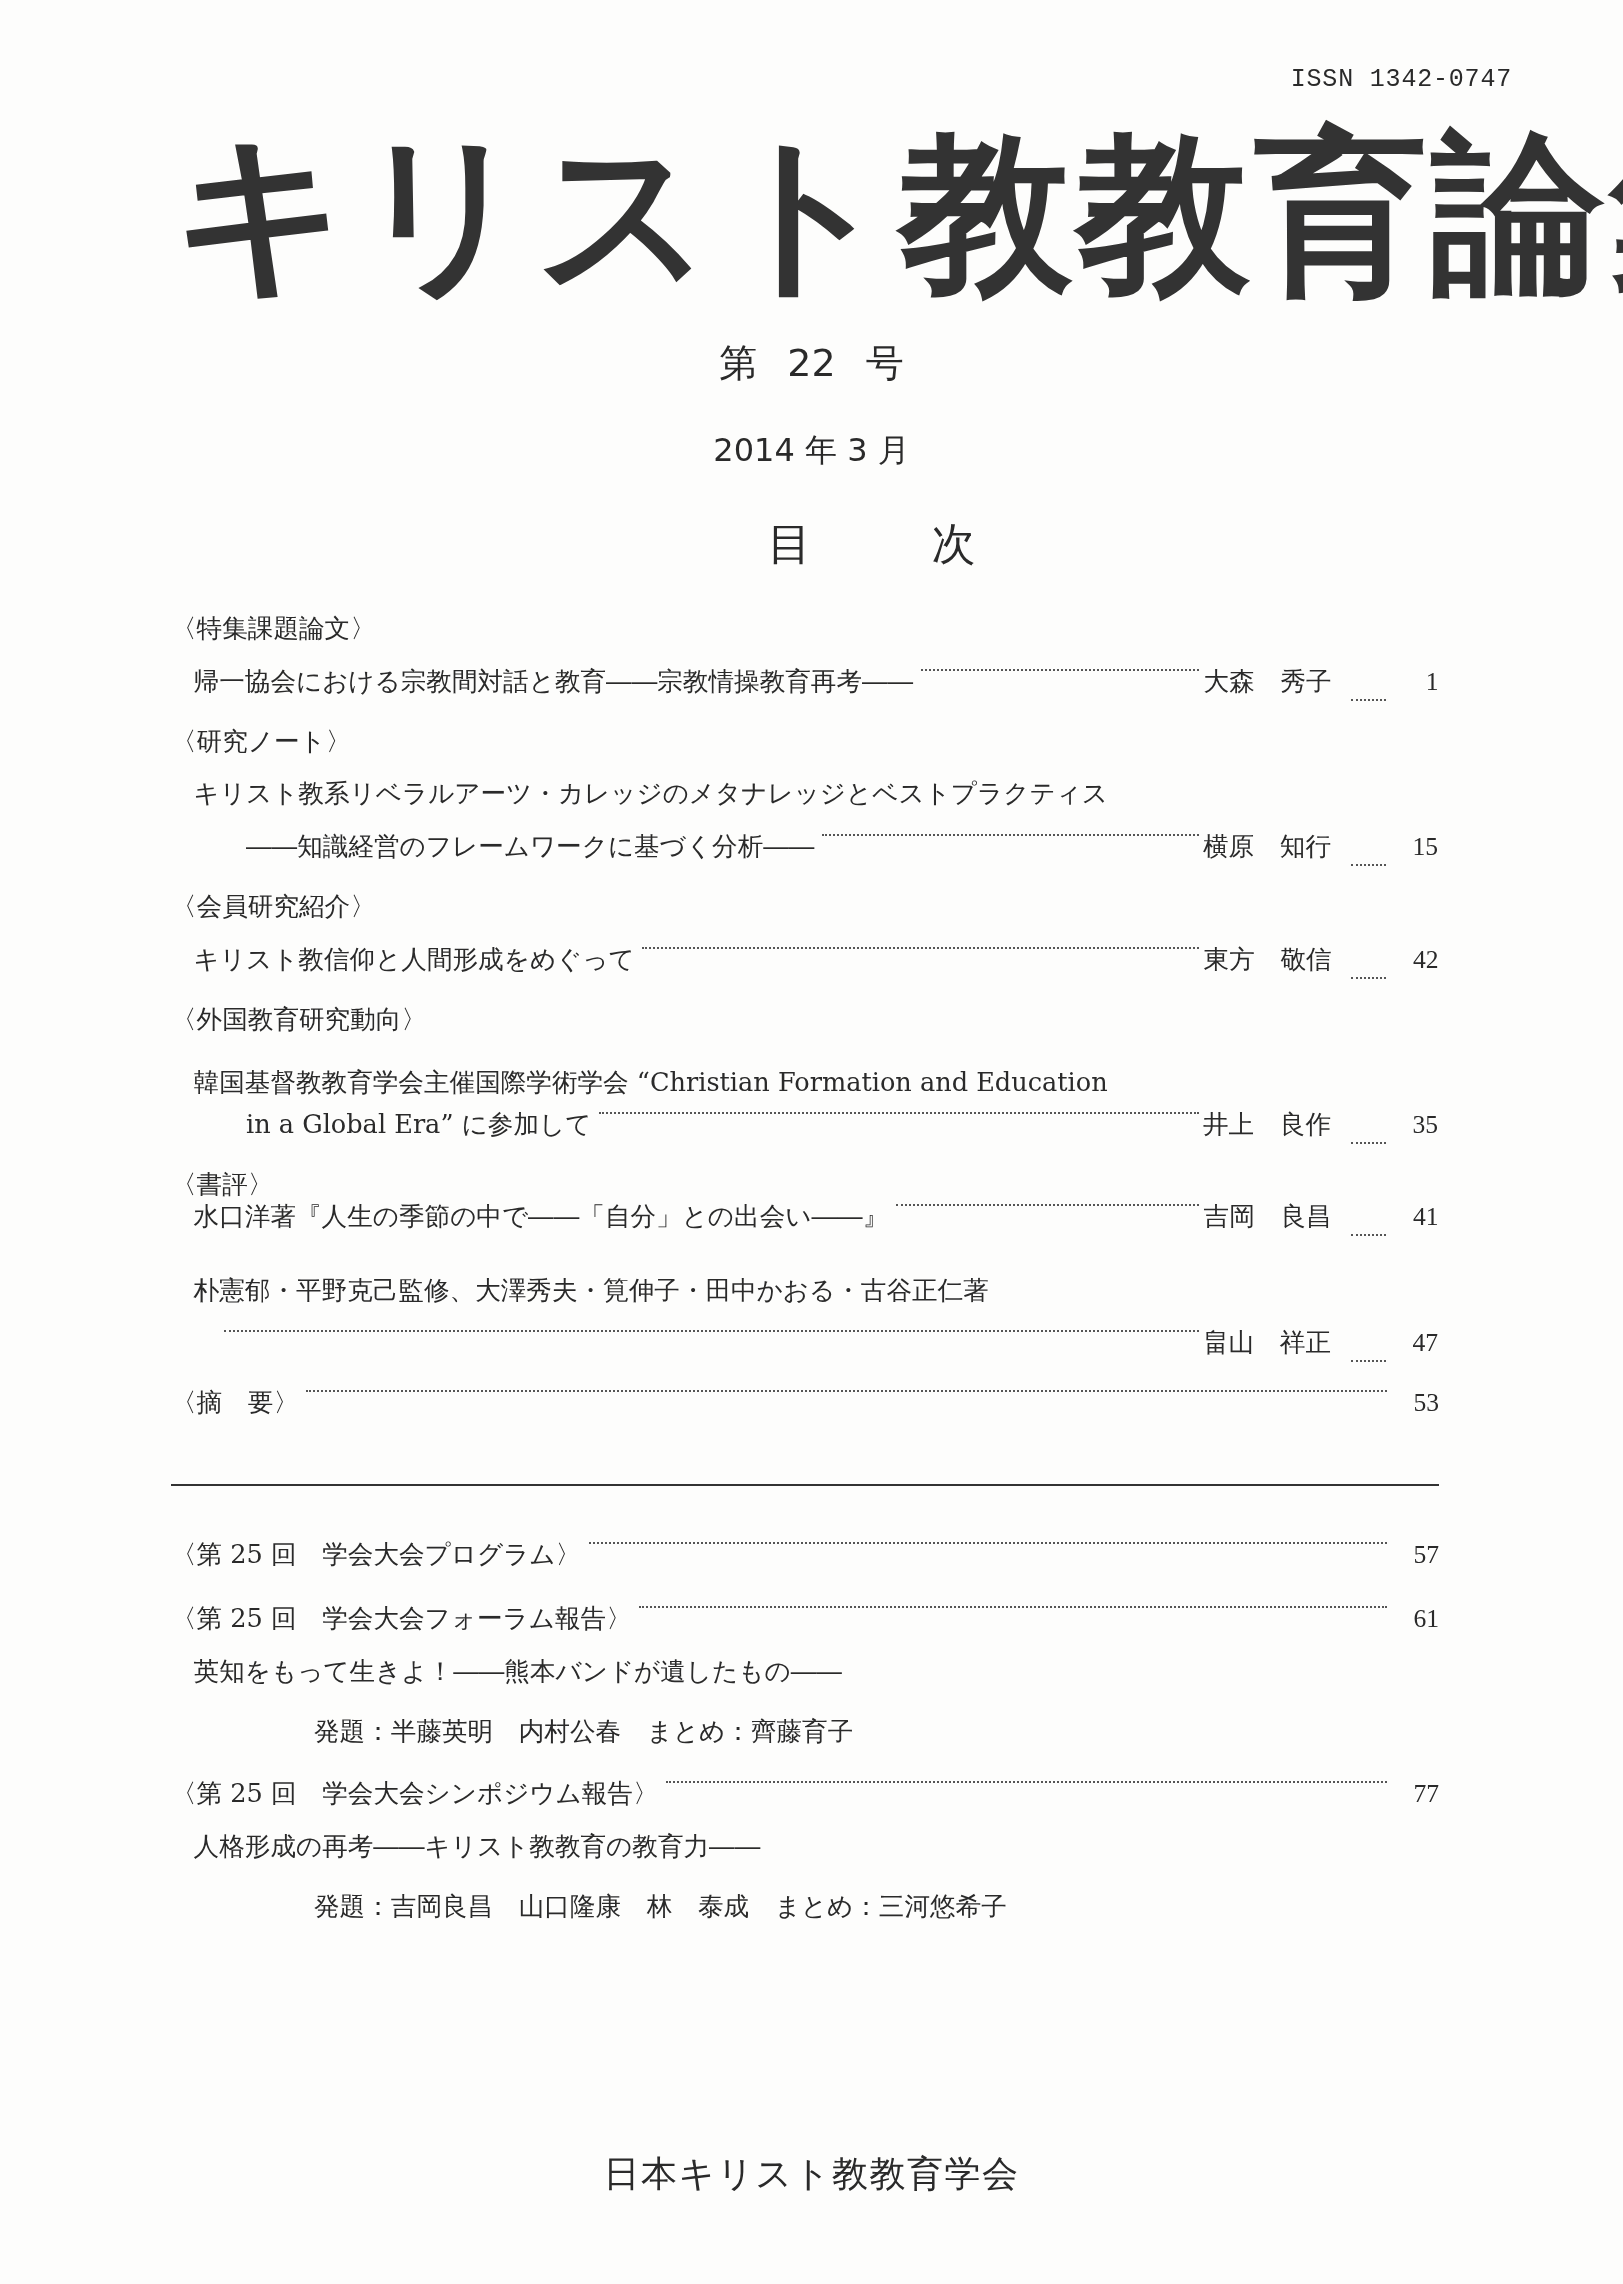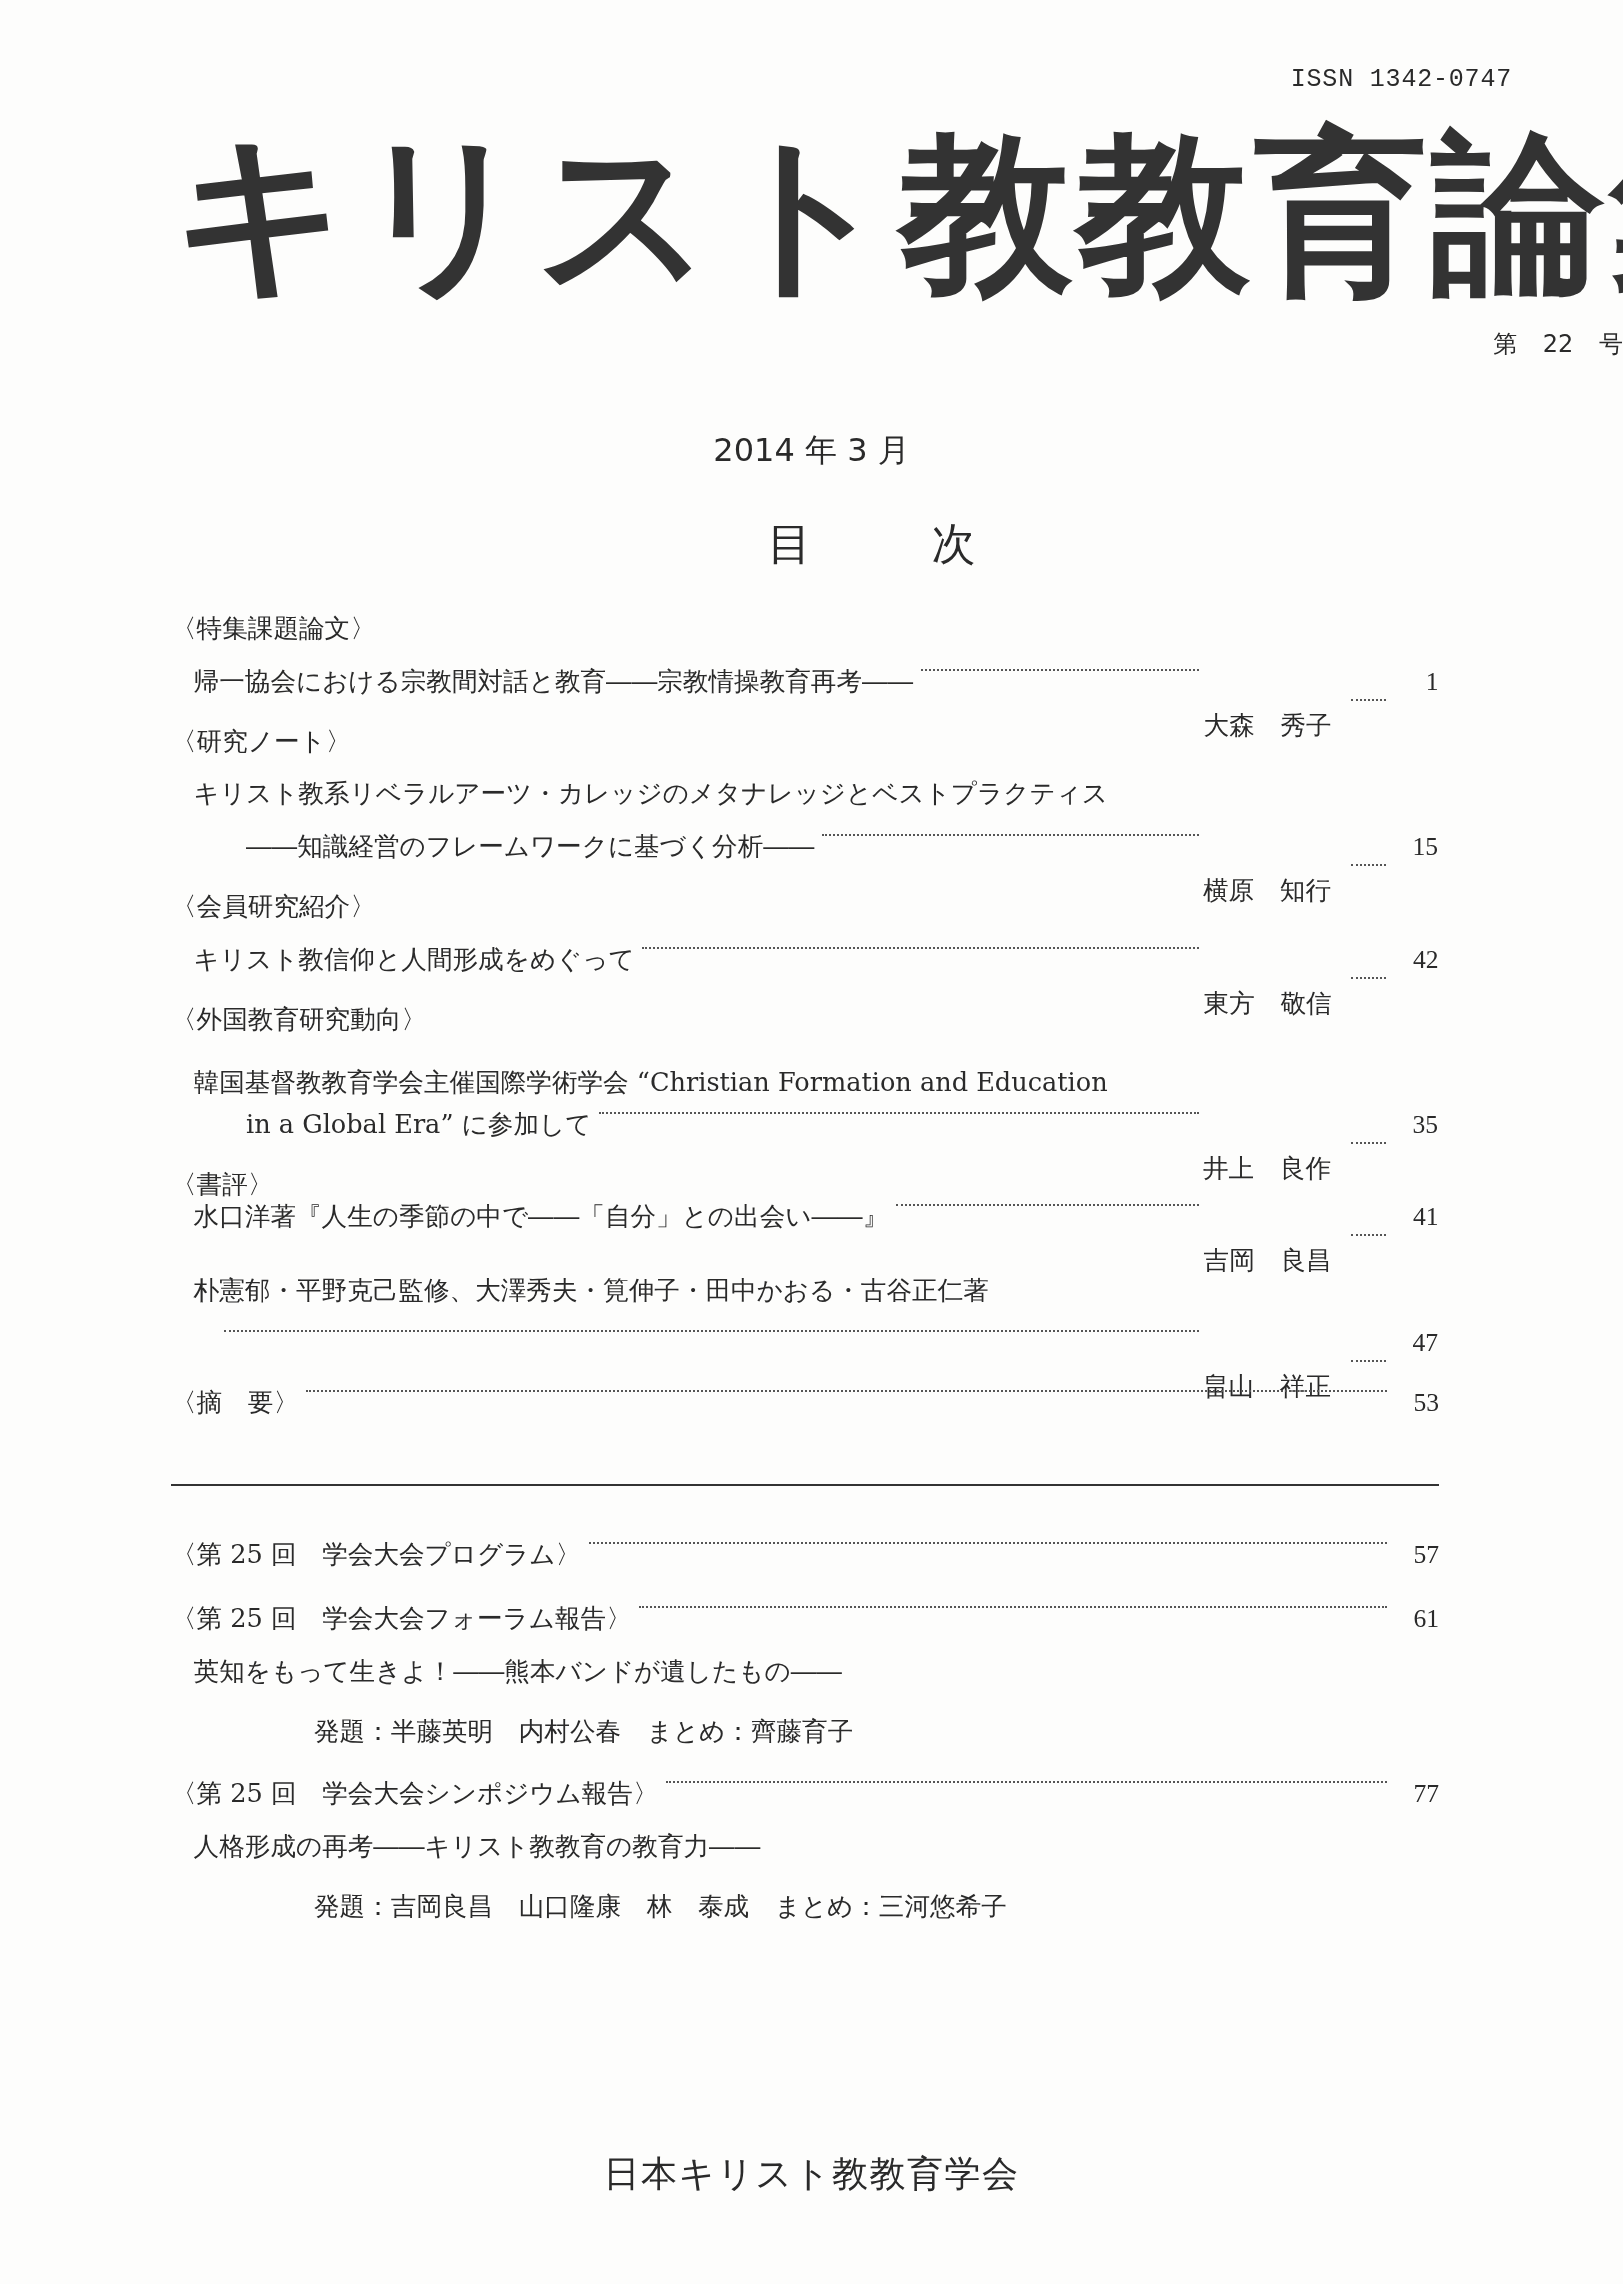--- a/index.html
+++ b/index.html
@@ -6,30 +6,30 @@
     body {
       width: 1623px; height: 2284px; position: relative; overflow: hidden;
       background: #fdfdfc;
       color: #2a2a2a;
       font-family: "DejaVu Serif", "Liberation Serif", serif;
     }
     .abs { position: absolute; }
     .issn { right: 111px; top: 65px; font-size: 25px; letter-spacing: 0.8px; font-family: Liberation Mono, monospace; }
     .title { left: 173px; top: 126px; font-size: 173px; letter-spacing: 4.5px; color: #333; font-weight: bold; line-height: 1; white-space: nowrap; font-family: "DejaVu Serif", serif; }
     .center { left: 0; width: 1623px; text-align: center; font-family: "DejaVu Sans", sans-serif; }
-    .issue { top: 328px; font-size: 24px; word-spacing: 18px; text-align: right; }
+    .issue { top: 338px; font-size: 38px; word-spacing: 18px; }
     .date { top: 429px; font-size: 32px; }
     .mokuji { top: 515px; font-size: 44px; letter-spacing: 120px; padding-left: 120px; }
     .toc { left: 171px; top: 616px; width: 1268px; font-size: 25.6px; line-height: 1; }
     .row { position: absolute; left: 0; width: 1268px; height: 38px; display: flex; white-space: nowrap; }
     .row.indent1 { padding-left: 22.6px; width: 1245px; }
     .row.indent2 { padding-left: 75px; width: 1192px; }
     .row.indent3 { padding-left: 143px; width: 1125px; }
     .leader { flex: 1; border-bottom: 2.3px dotted #555; margin: 0 4.5px 6px 7.5px; height: 0; }
-    .author { width: 143px; display: flex; justify-content: space-between; margin-top: 44px; }
+    .author { width: 143px; display: flex; justify-content: space-between; }
     .page { width: 48px; text-align: right; font-family: "Liberation Serif", serif; }
     .rule { position: absolute; left: 171px; top: 1484px; width: 1268px; height: 0; border-top: 2.3px solid #333; }
     .publisher { top: 2150px; font-size: 36px; letter-spacing: 1.5px; }
   </style>
 </head>
 <body>
 
 <div class="abs issn">ISSN 1342-0747</div>
 <div class="abs title">キリスト教教育論集</div>
 <div class="abs center issue">第 22 号</div>

